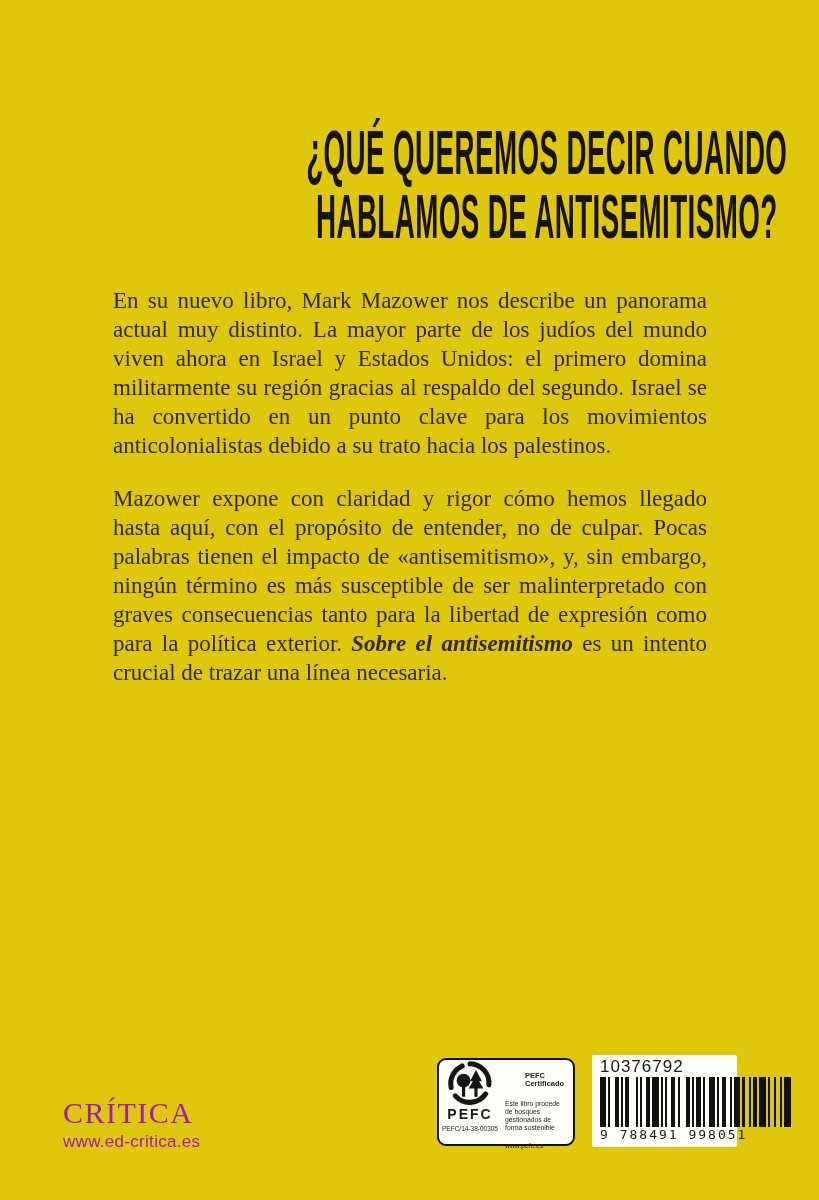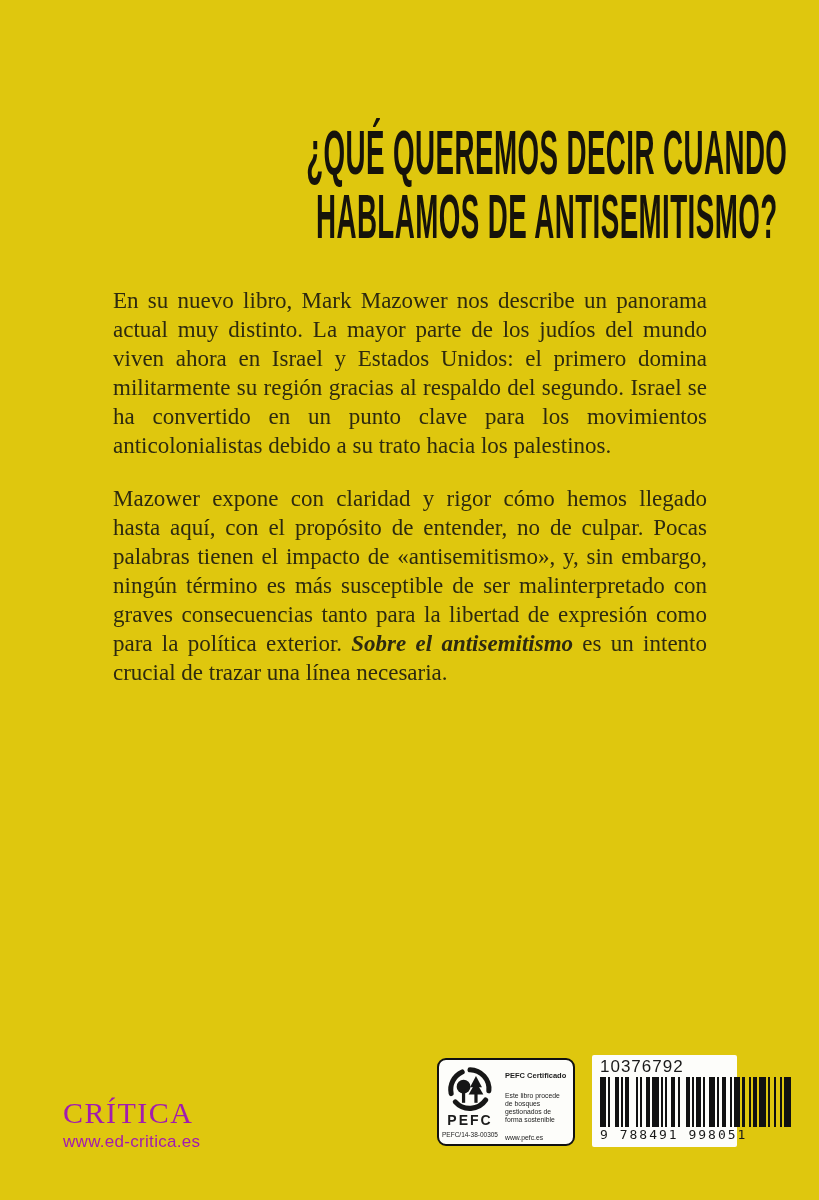--- a/index.html
+++ b/index.html
@@ -70,35 +70,34 @@
     width:138px;height:88px;
     background:#fdfdfa;
     border:2.5px solid #111;
     border-radius:9px;
     box-sizing:border-box;
     display:flex;
     color:#1c1c1c;
   }
   .pefc-left{
     width:62px;display:flex;flex-direction:column;align-items:center;
-    padding-top:6px;
   }
   .pefc-logo{width:46px;height:46px;display:block;}
   .pefc-word{
     font-weight:700;font-size:14px;letter-spacing:2px;line-height:14px;
     margin-top:1px;
   }
   .pefc-license{
     font-size:6.5px;line-height:7px;margin-top:4px;white-space:nowrap;
   }
   .pefc-right{
     flex:1;padding:12px 6px 0 4px;
     display:flex;flex-direction:column;
   }
-  .pefc-cert{font-weight:700;font-size:7.5px;line-height:8px;}
+  .pefc-cert{font-weight:700;font-size:7.5px;line-height:8px;margin-left:20px;}
   .pefc-desc{font-size:6.8px;line-height:8px;margin-top:12px;width:58px;}
   .pefc-site{font-size:6.8px;line-height:7px;margin-top:10px;}
 
   
   .barcode-box{
     position:absolute;left:592px;top:1055px;
     width:145px;height:92px;
     background:#fdfdfa;
     border-radius:2px;
     box-sizing:border-box;

